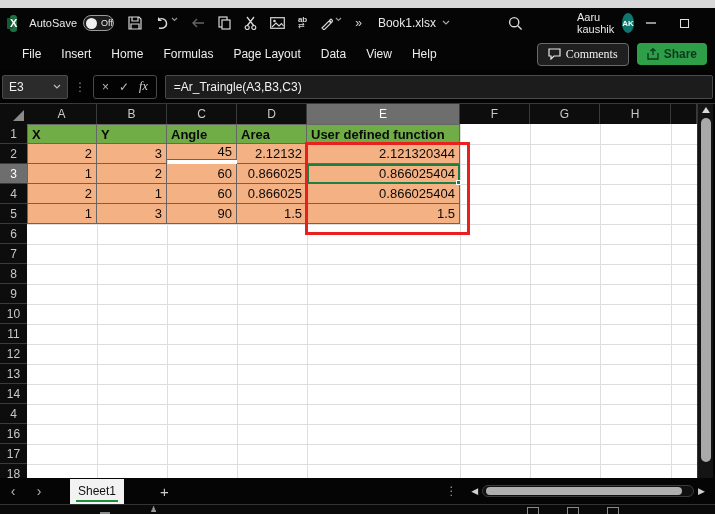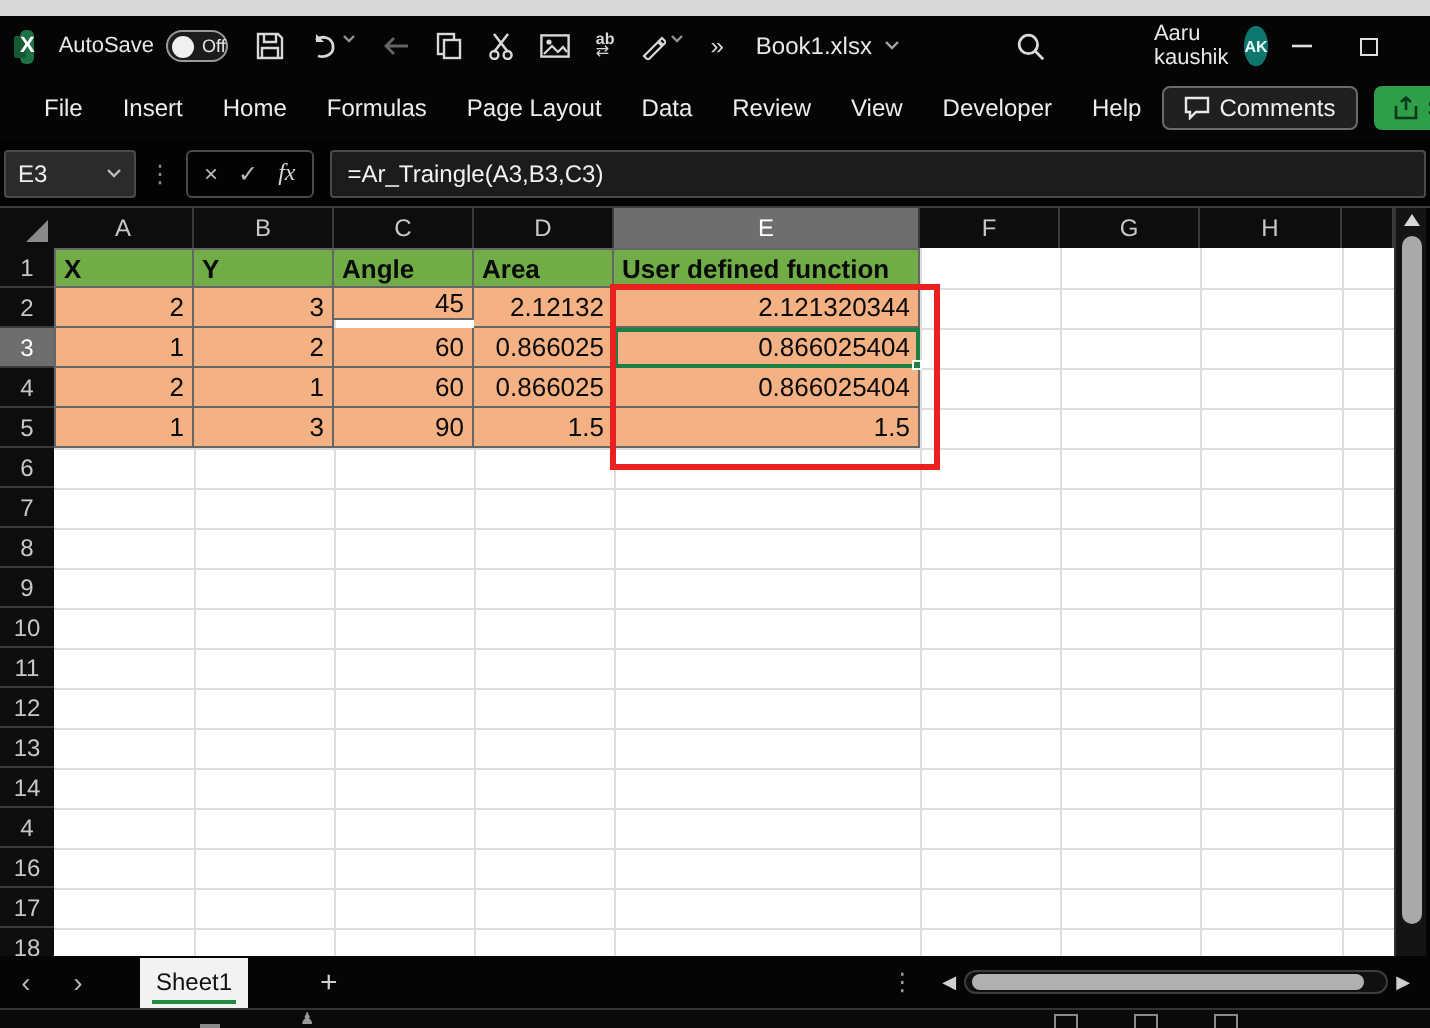--- a/index.html
+++ b/index.html
@@ -34,21 +34,21 @@
   .win-btn { width:34px; height:30px; display:flex; align-items:center; justify-content:center; color:#e0e0e0; font-size:13px; cursor:pointer; }
   .max-glyph { width:9px; height:9px; border:1px solid #e0e0e0; }
 
   
   .menubar { position:absolute; left:0; top:38px; width:715px; height:32px; background:#050505;
              display:flex; align-items:center; }
   .menu-tabs { display:flex; align-items:center; gap:0; margin-left:12px; }
   .menu-tab { color:#ededed; font-size:12px; padding:6px 10px; cursor:pointer; white-space:nowrap; }
   .menubar-right { margin-left:auto; display:flex; align-items:center; gap:8px; margin-right:8px; }
   .comments-btn { display:flex; align-items:center; gap:5px; border:1px solid #6a6a6a; background:#1f1f1f;
-                  color:#f0f0f0; font-size:12px; padding:3px 10px; border-radius:4px; cursor:pointer; }
+                  color:#f0f0f0; font-size:12px; padding:3px 10px; border-radius:4px; cursor:pointer;font-family:Liberation Serif, serif; }
   .share-btn { display:flex; align-items:center; gap:5px; background:#2f9e49; color:#0a3a1b; font-weight:bold;
                font-size:12px; padding:4px 10px; border-radius:4px; cursor:pointer; }
 
   
   .formula-row { position:absolute; left:0; top:70px; width:715px; height:34px; background:#030303;
                  display:flex; align-items:center; border-bottom:1px solid #3a3a3a; }
   .name-box { width:66px; height:24px; margin-left:2px; background:#2b2b2b; border:1px solid #4a4a4a;
               border-radius:2px; color:#f0f0f0; font-size:12px; display:flex; align-items:center; padding:0 6px; cursor:pointer; }
   .name-box .nb-text { flex:1; }
   .dots-sep { color:#8a8a8a; margin:0 6px; font-size:12px; letter-spacing:1px; }
@@ -206,23 +206,21 @@
   </div>
 
   <div class="menubar">
     <div class="menu-tabs" id="menu-tabs">
         <span class="menu-tab">File</span>
         <span class="menu-tab">Insert</span>
         <span class="menu-tab">Home</span>
         <span class="menu-tab">Formulas</span>
         <span class="menu-tab">Page Layout</span>
         <span class="menu-tab">Data</span>
-        <span class="menu-tab">Review</span>
         <span class="menu-tab">View</span>
-        <span class="menu-tab">Developer</span>
         <span class="menu-tab">Help</span>
       </div>
     <div class="menubar-right">
       <div class="comments-btn">
         <svg width="13" height="12" viewBox="0 0 13 12">
             <path d="M1 1 h11 v7 h-6 l-3 3 v-3 h-2 z" fill="none" stroke="#e8e8e8" stroke-width="1.2"></path>
           </svg>
         <span>Comments</span>
       </div>
       <div class="share-btn">

